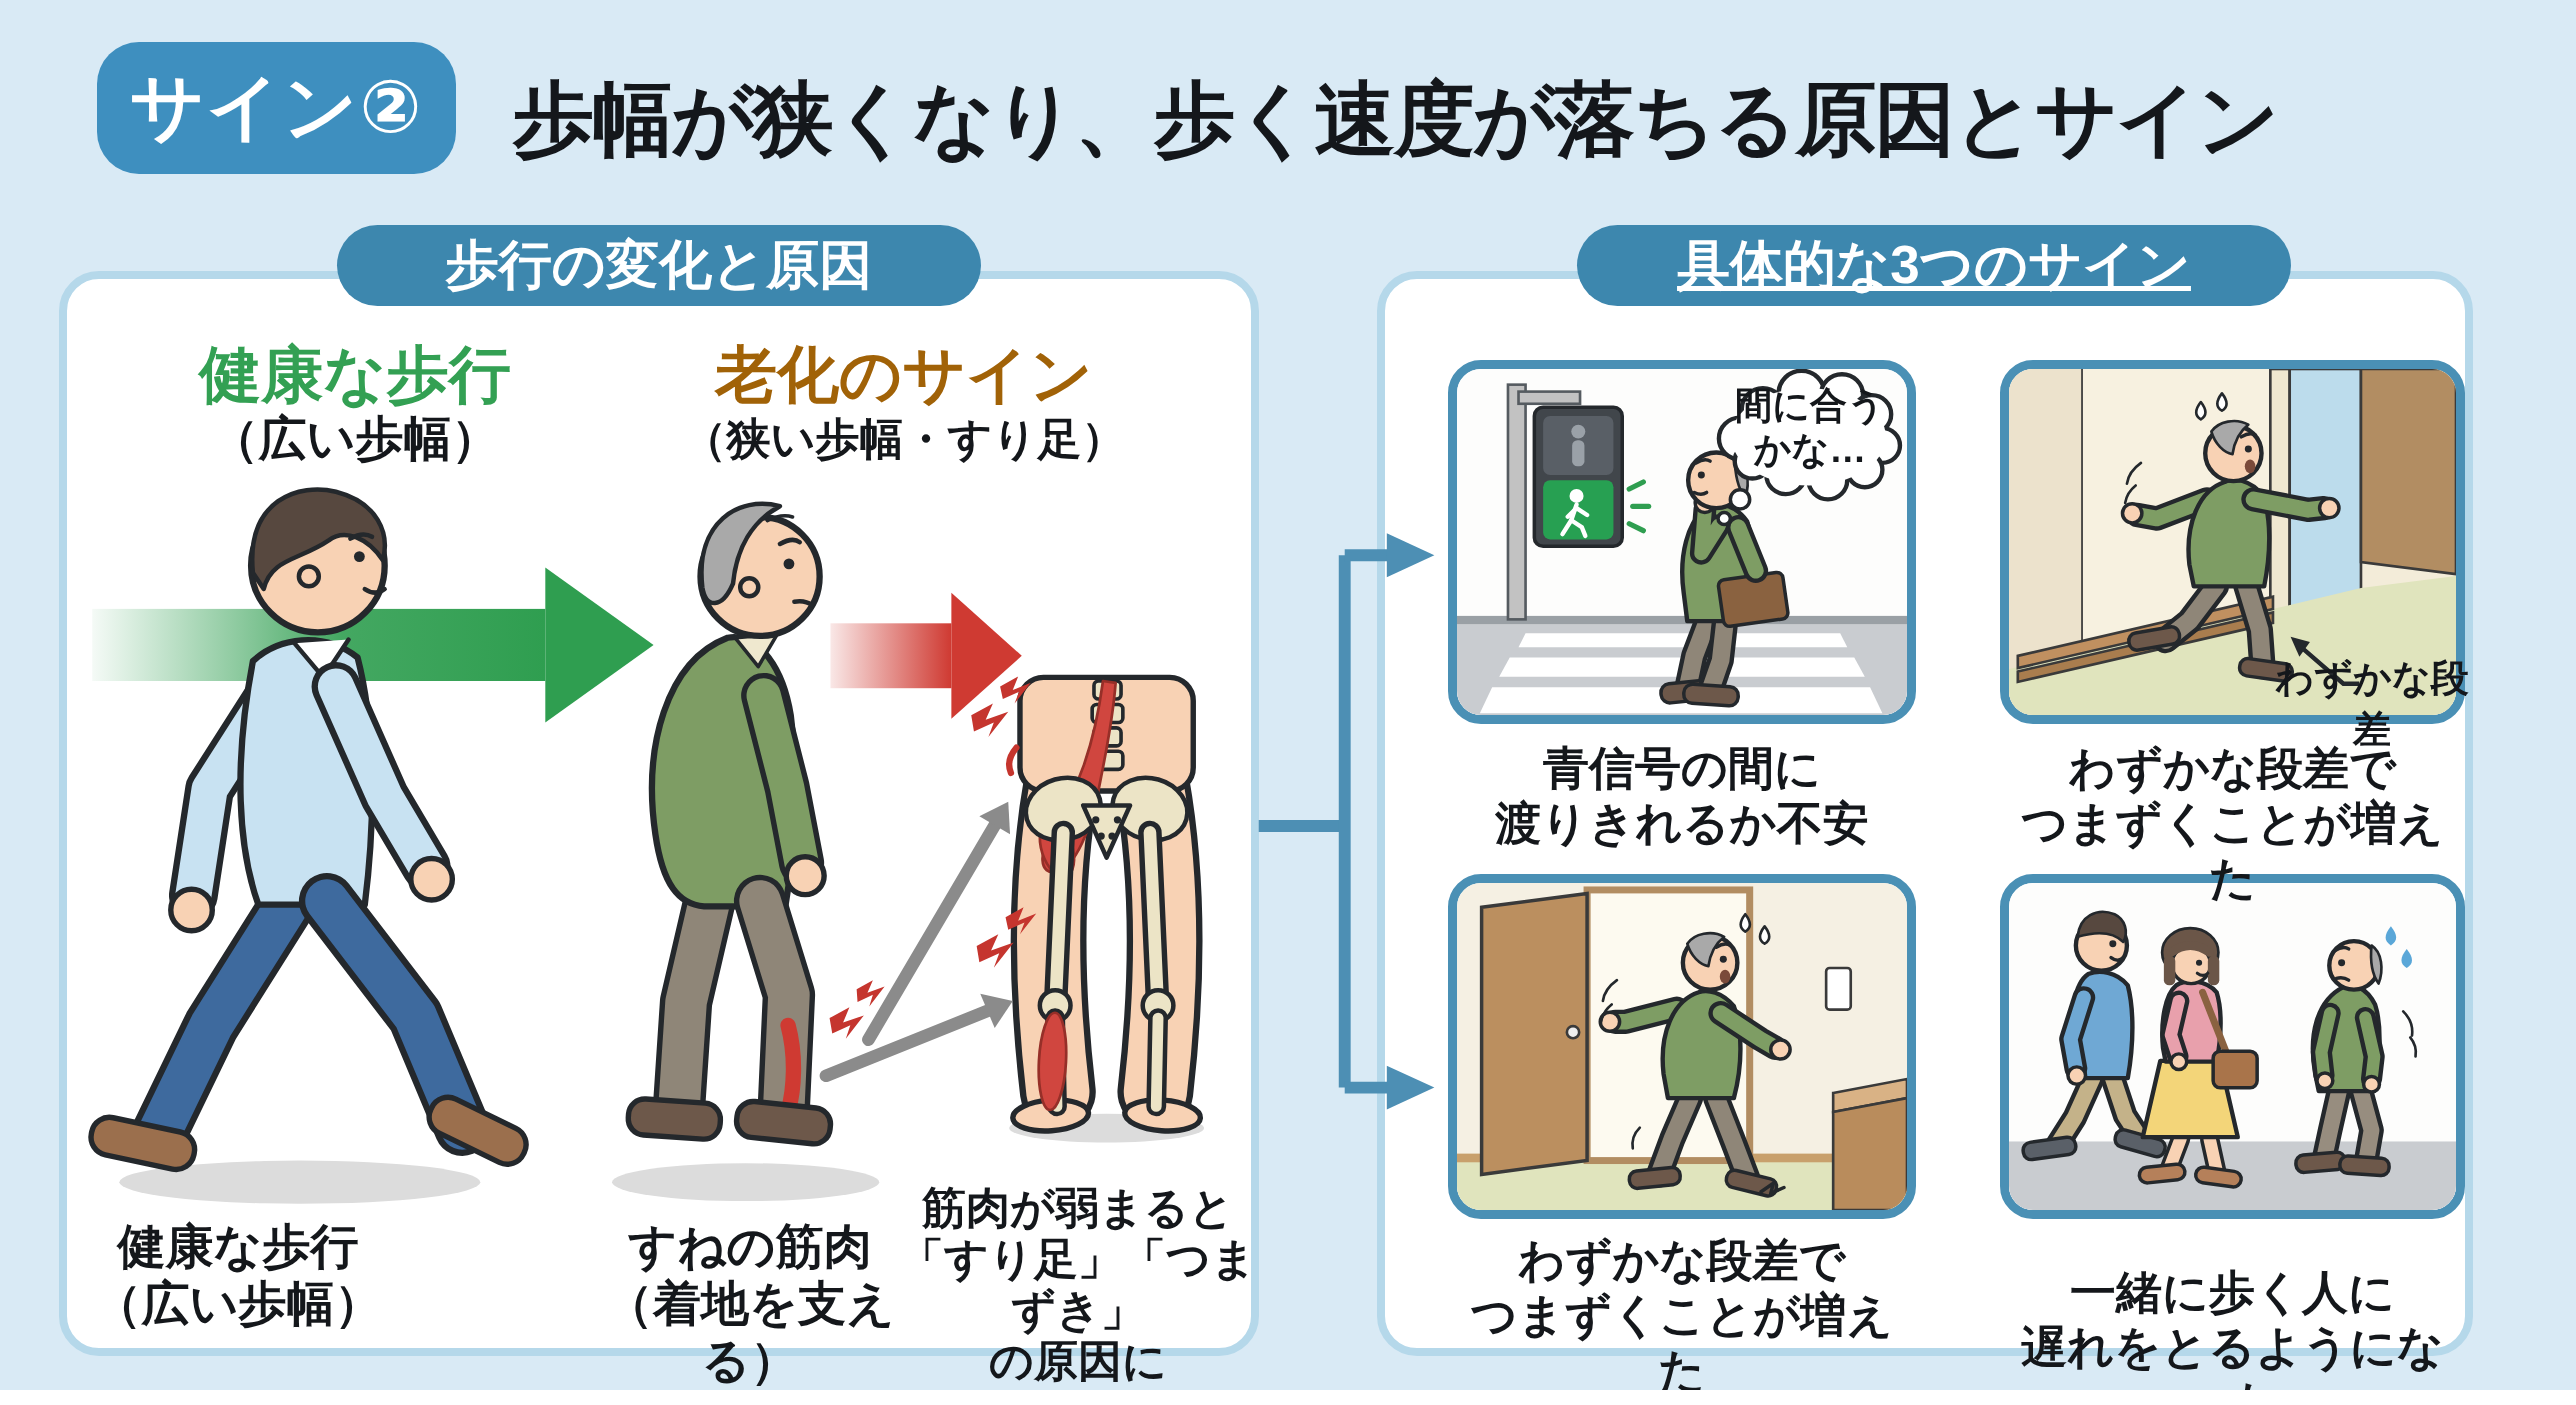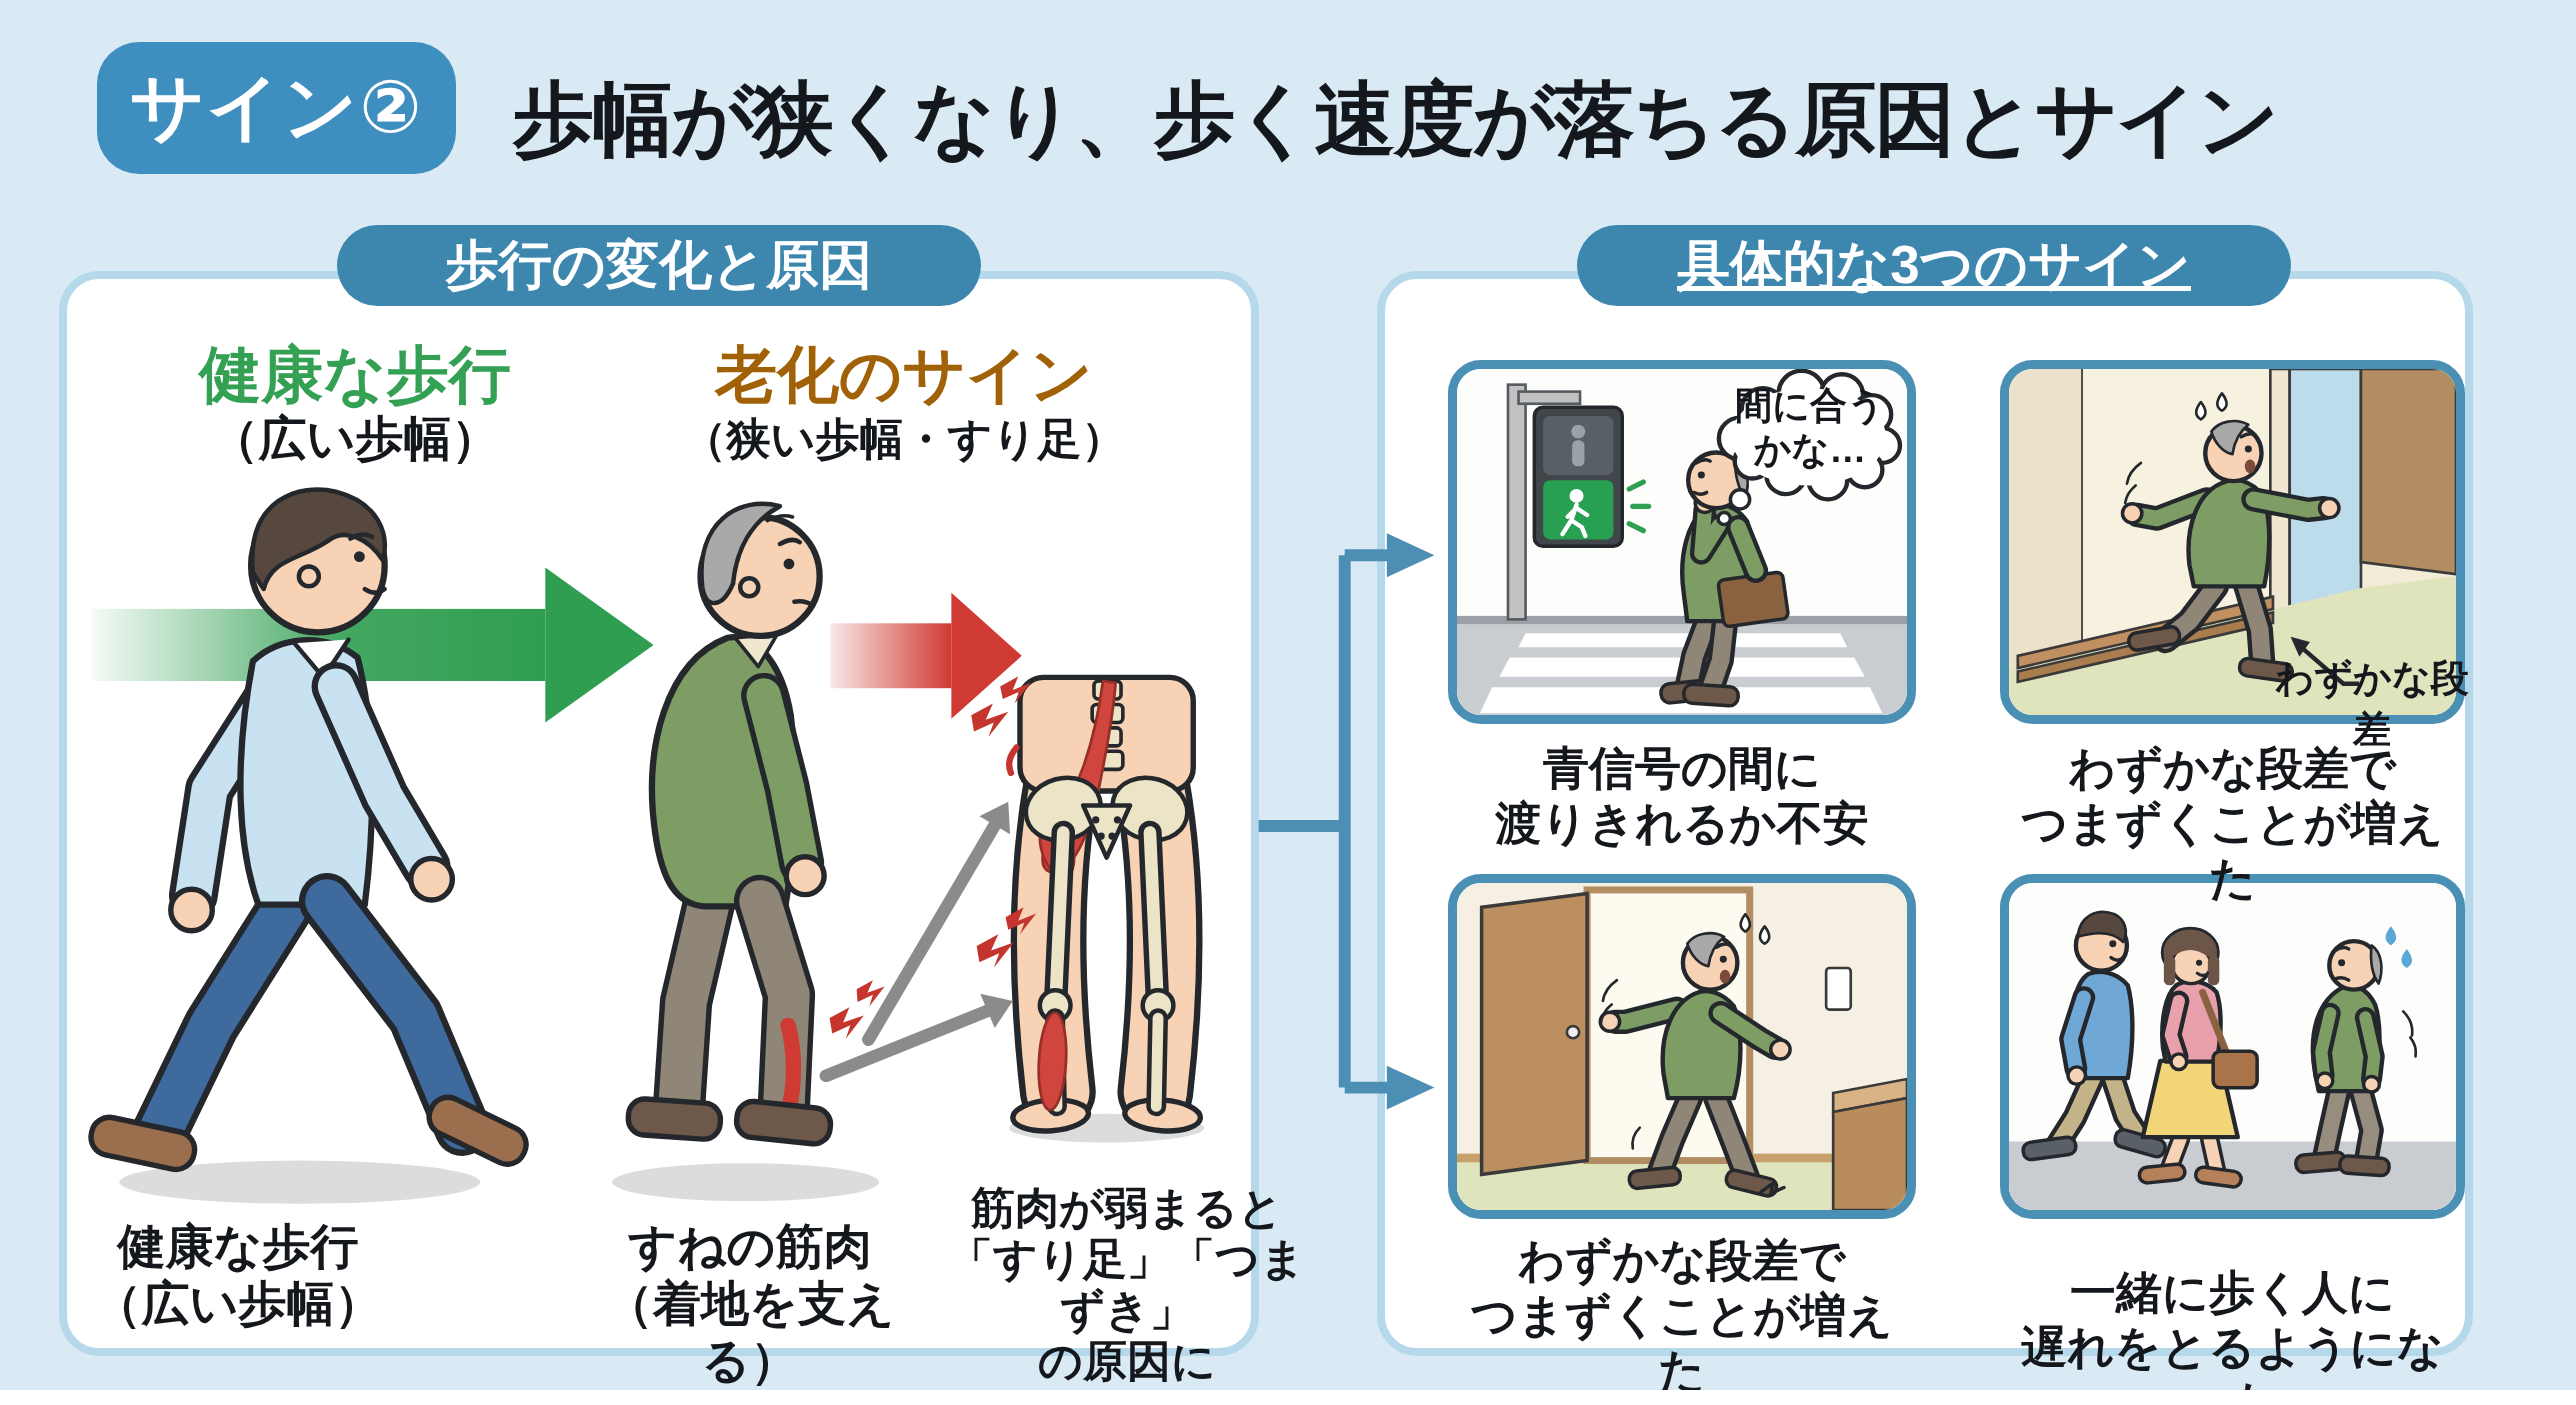--- a/index.html
+++ b/index.html
@@ -25,21 +25,21 @@
   .walk-heading .hl{font-size:62px;line-height:70px;}
   .walk-heading .sub{font-size:48px;line-height:57px;color:#14171b;}
   #healthy-heading{left:117px;top:340px;}
   #healthy-heading .hl{color:#33a053;}
   #aging-heading{left:666px;top:340px;}
   #aging-heading .hl{color:#a16207;}
   #aging-heading .sub{font-size:44px;}
   .panel-caption{position:absolute;text-align:center;font-weight:bold;font-size:48px;line-height:57px;}
   #cap-healthy{left:55px;top:1218px;width:366px;}
   #cap-shin{left:567px;top:1218px;width:366px;}
-  #cap-muscle{left:933px;top:1182px;width:388px;font-size:44px;line-height:51px;}
+  #cap-muscle{left:884px;top:1182px;width:388px;font-size:44px;line-height:51px;}
   
   .card{position:absolute;background:#fff;border:9.1px solid #4a90b5;border-radius:33px;
         overflow:hidden;box-sizing:border-box;}
   .card svg{display:block;width:100%;height:100%;}
   #card-crosswalk{left:1448px;top:360px;width:468px;height:364px;}
   #card-threshold{left:2000px;top:360px;width:465px;height:364px;}
   #card-doorway{left:1448px;top:874px;width:468px;height:345px;}
   #card-group{left:2000px;top:874px;width:465px;height:345px;}
   .card-caption{position:absolute;text-align:center;font-weight:bold;font-size:46px;line-height:55px;}
   #cap-card1{left:1448px;top:741px;width:468px;}

